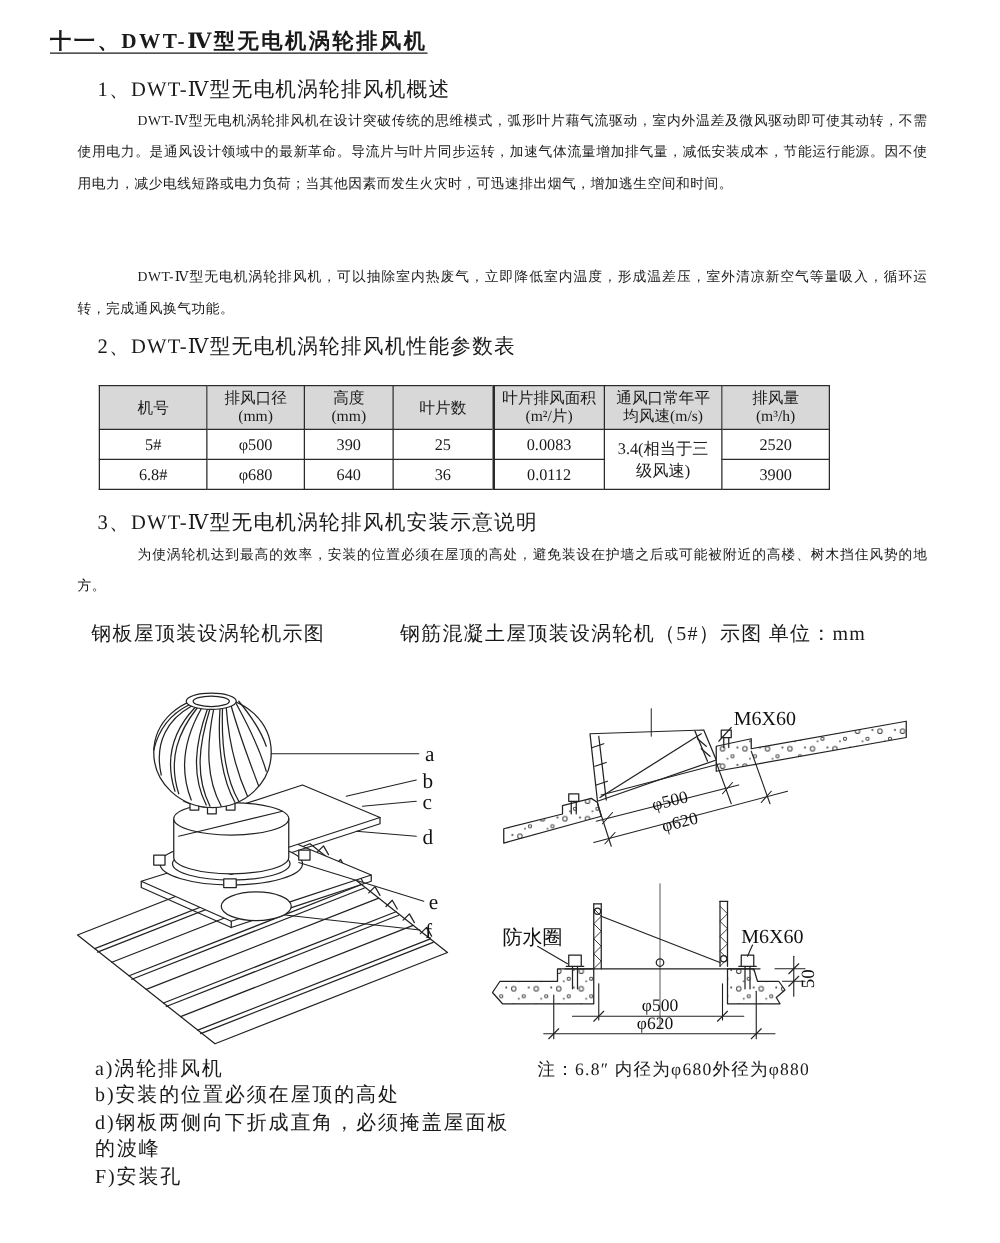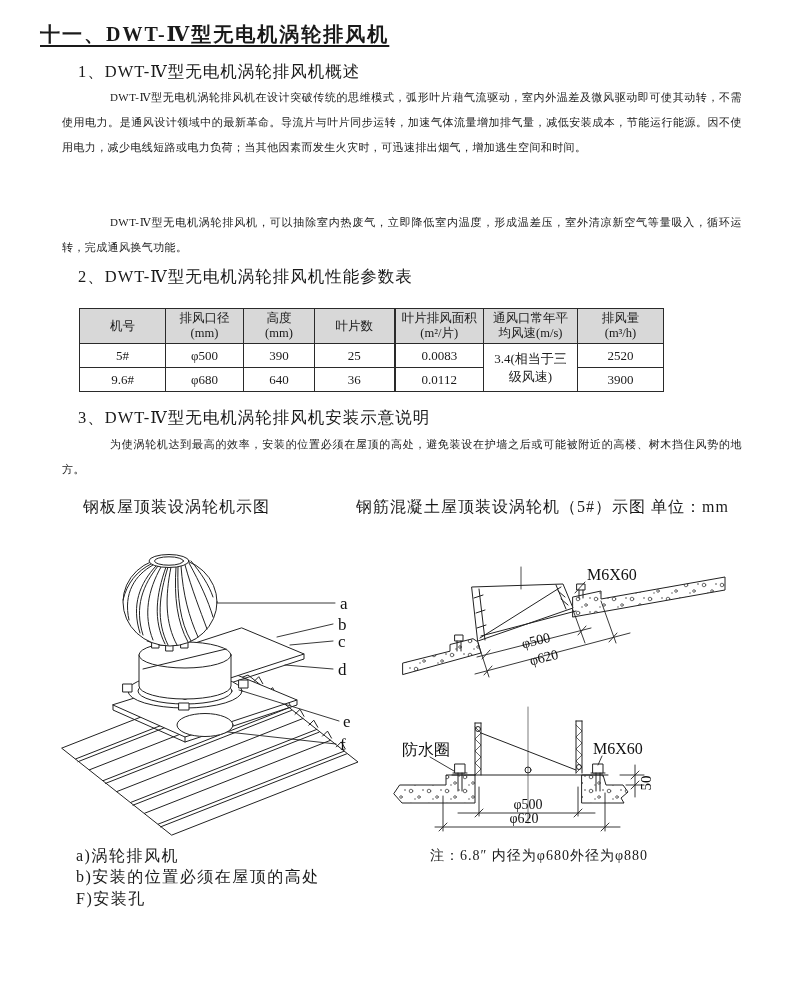--- a/index.html
+++ b/index.html
@@ -3,21 +3,21 @@
 <meta charset="utf-8">
 <style>
   html,body{margin:0;padding:0;}
   body{
     width:800px;height:994px;position:relative;background:#ffffff;
     font-family:"Liberation Serif","DejaVu Serif",serif;color:#1a1a1a;
     overflow:hidden;
   }
   .abs{position:absolute;}
   #title{
-    left:40px;top:21px;font-size:20px;font-weight:bold;letter-spacing:2px;
+    left:40px;top:21px;font-size:17px;font-weight:bold;letter-spacing:2px;
     text-decoration:underline;text-underline-offset:4px;
   }
   .h2{font-size:16.5px;letter-spacing:1px;}
   #heading1{left:78px;top:61px;}
   #heading2{left:78px;top:266px;}
   #heading3{left:78px;top:407px;}
   .para{
     left:62px;width:680px;font-size:11px;line-height:25px;
     text-align:justify;text-indent:48px;letter-spacing:0.4px;
   }
@@ -27,22 +27,22 @@
   table{border-collapse:collapse;table-layout:fixed;}
   #perf-table{left:79px;top:308px;}
   th,td{
     border:1px solid #2a2a2a;text-align:center;vertical-align:middle;
     white-space:pre-line;padding:0 2px;overflow:hidden;
   }
   th{background:#d8d8d8;font-weight:normal;font-size:12.5px;line-height:15px;height:34px;}
   td{font-size:13px;height:23px;}
   .thickL{border-left:2.5px solid #2a2a2a;}
   .caption{font-size:16px;letter-spacing:1px;}
-  #caption-left{left:83px;top:497px;}
-  #caption-right{left:356px;top:497px;}
+  #caption-left{left:73px;top:497px;}
+  #caption-right{left:320px;top:497px;}
   #note{left:430px;top:847px;font-size:14px;letter-spacing:1px;z-index:3;}
   #legend{left:76px;top:845px;width:342px;font-size:16px;line-height:21.4px;letter-spacing:1.5px;z-index:3;}
   svg{position:absolute;overflow:visible;}
   svg text{font-family:"Liberation Serif","DejaVu Serif",serif;fill:#111;}
   .fig line,.fig path,.fig polygon,.fig ellipse,.fig rect,.fig polyline,.fig circle{vector-effect:none;}
 </style>
 </head>
 <body>
 
 <div class="abs" id="title">十一、DWT-Ⅳ型无电机涡轮排风机</div>
@@ -84,21 +84,21 @@
       <td>5#</td>
       <td>φ500</td>
       <td>390</td>
       <td>25</td>
       <td class="thickL">0.0083</td>
       <td rowspan="2">3.4(相当于三
 级风速)</td>
       <td>2520</td>
     </tr>
     <tr>
-      <td>9.6#</td>
+      <td>6.8#</td>
       <td>φ680</td>
       <td>640</td>
       <td>36</td>
       <td class="thickL">0.0112</td>
       <td>3900</td>
     </tr>
   </tbody>
 </table>
 
 <div class="abs h2" id="heading3">3、DWT-Ⅳ型无电机涡轮排风机安装示意说明</div>
@@ -341,14 +341,15 @@
     <line x1="211" y1="128" x2="219" y2="120"></line>
     <text x="134" y="120" stroke="none" fill="#111" font-size="14" text-anchor="middle">φ620</text>
   </g>
 </svg>
 
 <div class="abs" id="note">注：6.8″ 内径为φ680外径为φ880</div>
 
 <div class="abs" id="legend">
   <div>a)涡轮排风机</div>
   <div>b)安装的位置必须在屋顶的高处</div>
+  <div>d)钢板两侧向下折成直角，必须掩盖屋面板的波峰</div>
   <div>F)安装孔</div>
 </div>
 
 </body></html>

